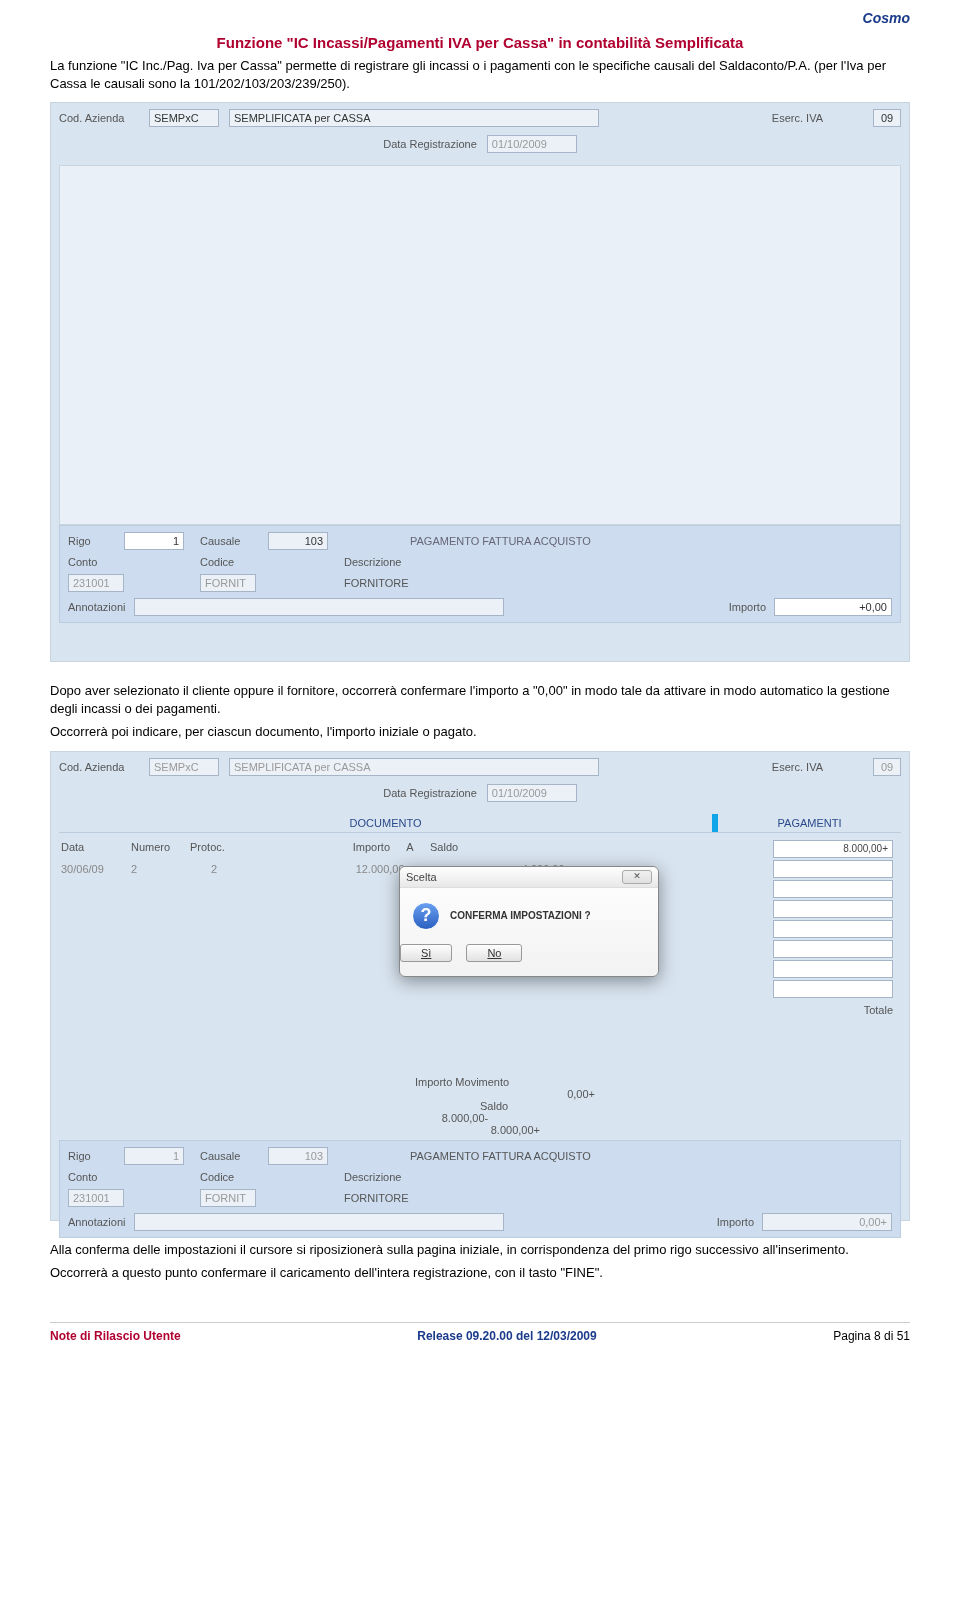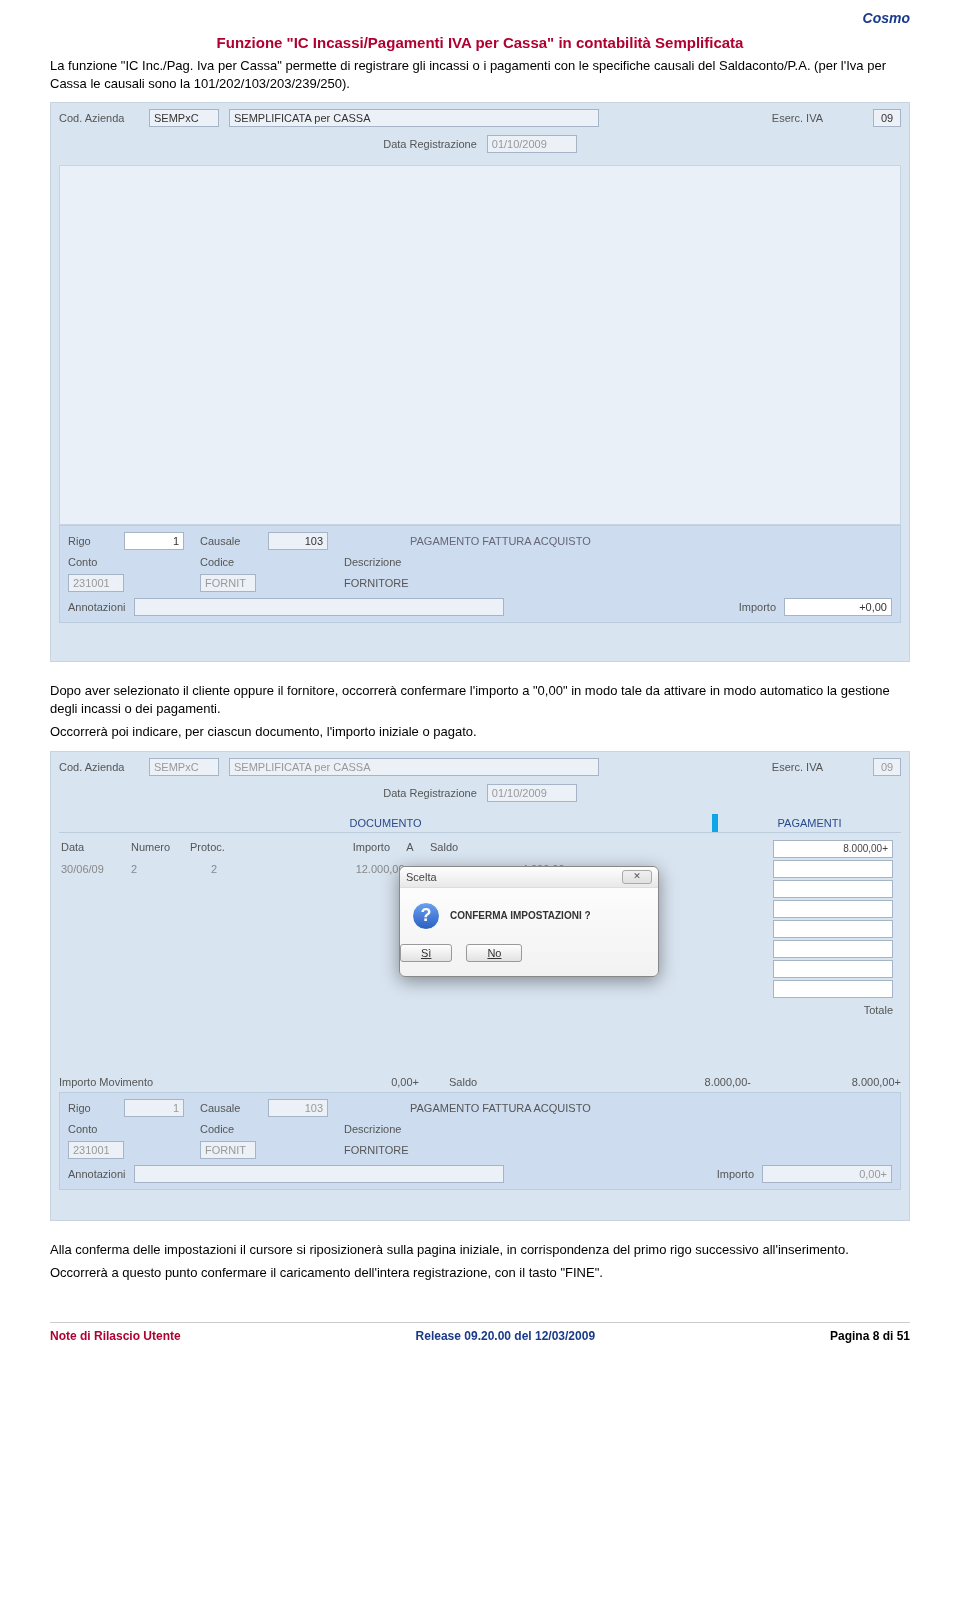--- a/index.html
+++ b/index.html
@@ -149,34 +149,34 @@
   .shot2 .paycol {
     position:absolute; right:8px; top:26px; width:120px;
   }
   .shot2 .paycol .pf {
     background:#fff; border:1px solid #a5b5c7; height:18px;
     display:flex; justify-content:flex-end; align-items:center;
     padding:0 4px; font-size:10px; color:#444; margin-bottom:2px;
   }
   .shot2 .sumrow {
     display:flex; align-items:center; font-size:11px; color:#555;
-    margin:0 8px; padding:4px 0;
+    margin:0 8px; padding:4px 0;flex-direction:column;
   }
   .shot2 .bottom2 {
     background:#cdddef; border:1px solid #bccde0; margin:0 8px 8px 8px; padding:6px 8px;
   }
 
   .footer {
     display:flex; justify-content:space-between; align-items:center;
     margin-top:40px; font-size:12px;
     border-top:1px solid #ccc; padding-top:6px;gap:44px;
   }
   .footer .l { color:#b00030; font-weight:bold; }
   .footer .c { color:#1a3a8a; font-weight:bold; }
-  .footer .r { color:#000;font-weight:bold; }
+  .footer .r { color:#000; }
 </style>
 </head>
 <body>
 
 <div class="brand">Cosmo</div>
 
 <div class="title-main">Funzione "IC Incassi/Pagamenti IVA per Cassa" in contabilità Semplificata</div>
 
 <p class="para">La funzione "IC Inc./Pag. Iva per Cassa" permette di registrare gli incassi o i pagamenti con le specifiche causali del Saldaconto/P.A. (per l'Iva per Cassa le causali sono la 101/202/103/203/239/250).</p>
 
@@ -217,21 +217,21 @@
       <span></span>
       <span class="field ro grey" style="width:56px">FORNIT</span>
       <span></span>
       <span class="lbl grey" style="grid-column:5 / span 2">FORNITORE</span>
     </div>
     <div class="g2">
       <span class="lbl">Annotazioni</span>
       <span class="field ro" style="width:370px"></span>
       <span style="flex:1"></span>
       <span class="lbl">Importo</span>
-      <span class="field" style="width:108px;justify-content:flex-end">+0,00</span>
+      <span class="field" style="width:118px;justify-content:flex-end">+0,00</span>
     </div>
   </div>
 </div>
 
 <p class="para">Dopo aver selezionato il cliente oppure il fornitore, occorrerà confermare l'importo a "0,00" in modo tale da attivare in modo automatico la gestione degli incassi o dei pagamenti.</p>
 <p class="para">Occorrerà poi indicare, per ciascun documento, l'importo iniziale o pagato.</p>
 
 <div class="shot shot2">
   <div class="top">
     <div class="row" style="gap:10px;">

